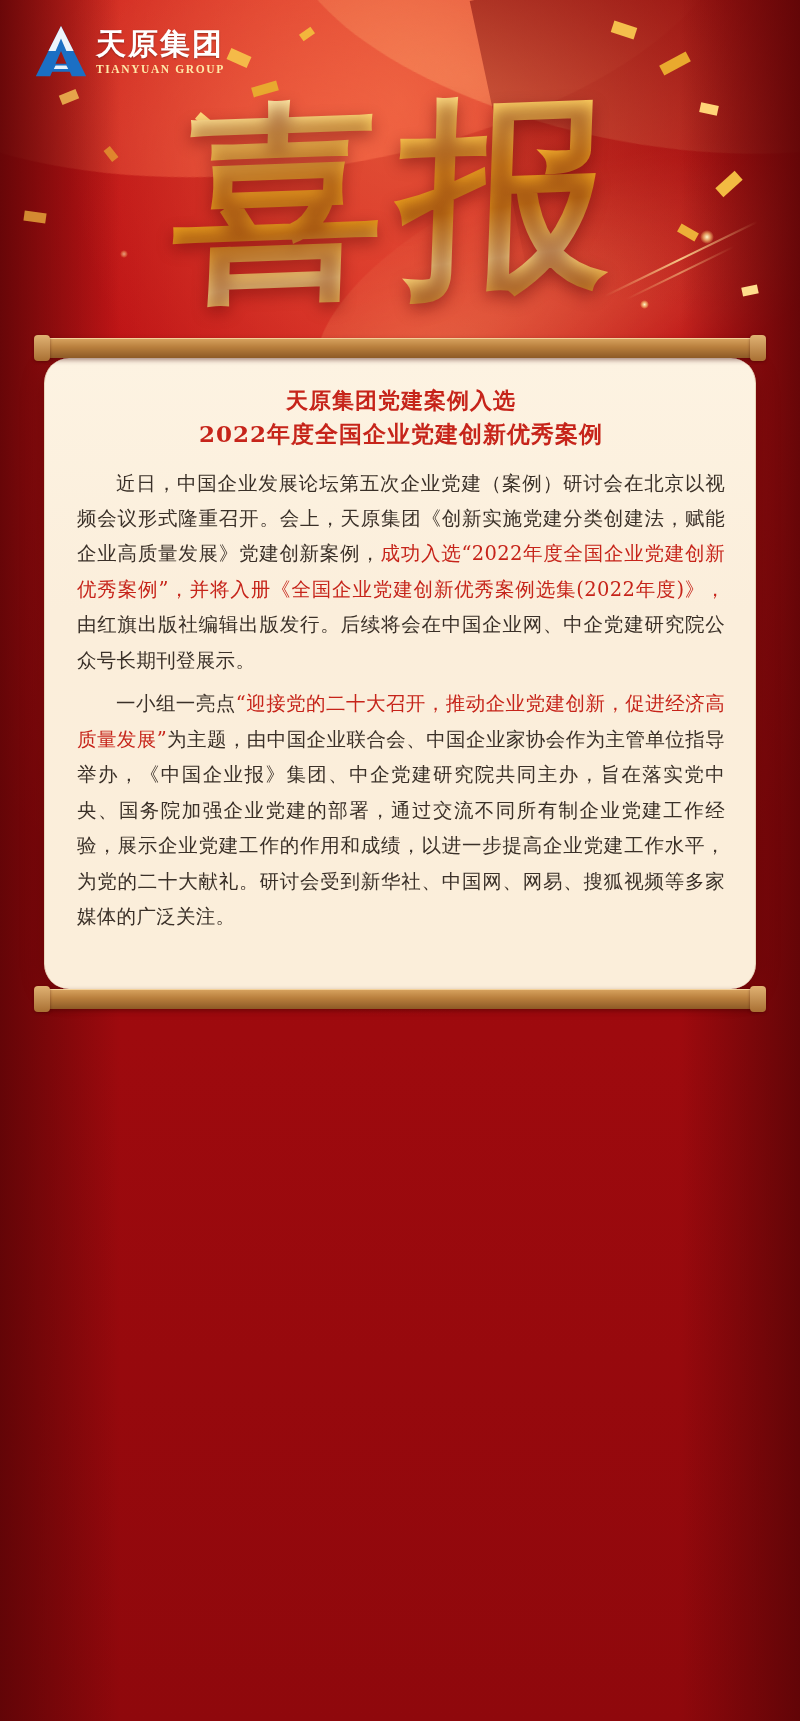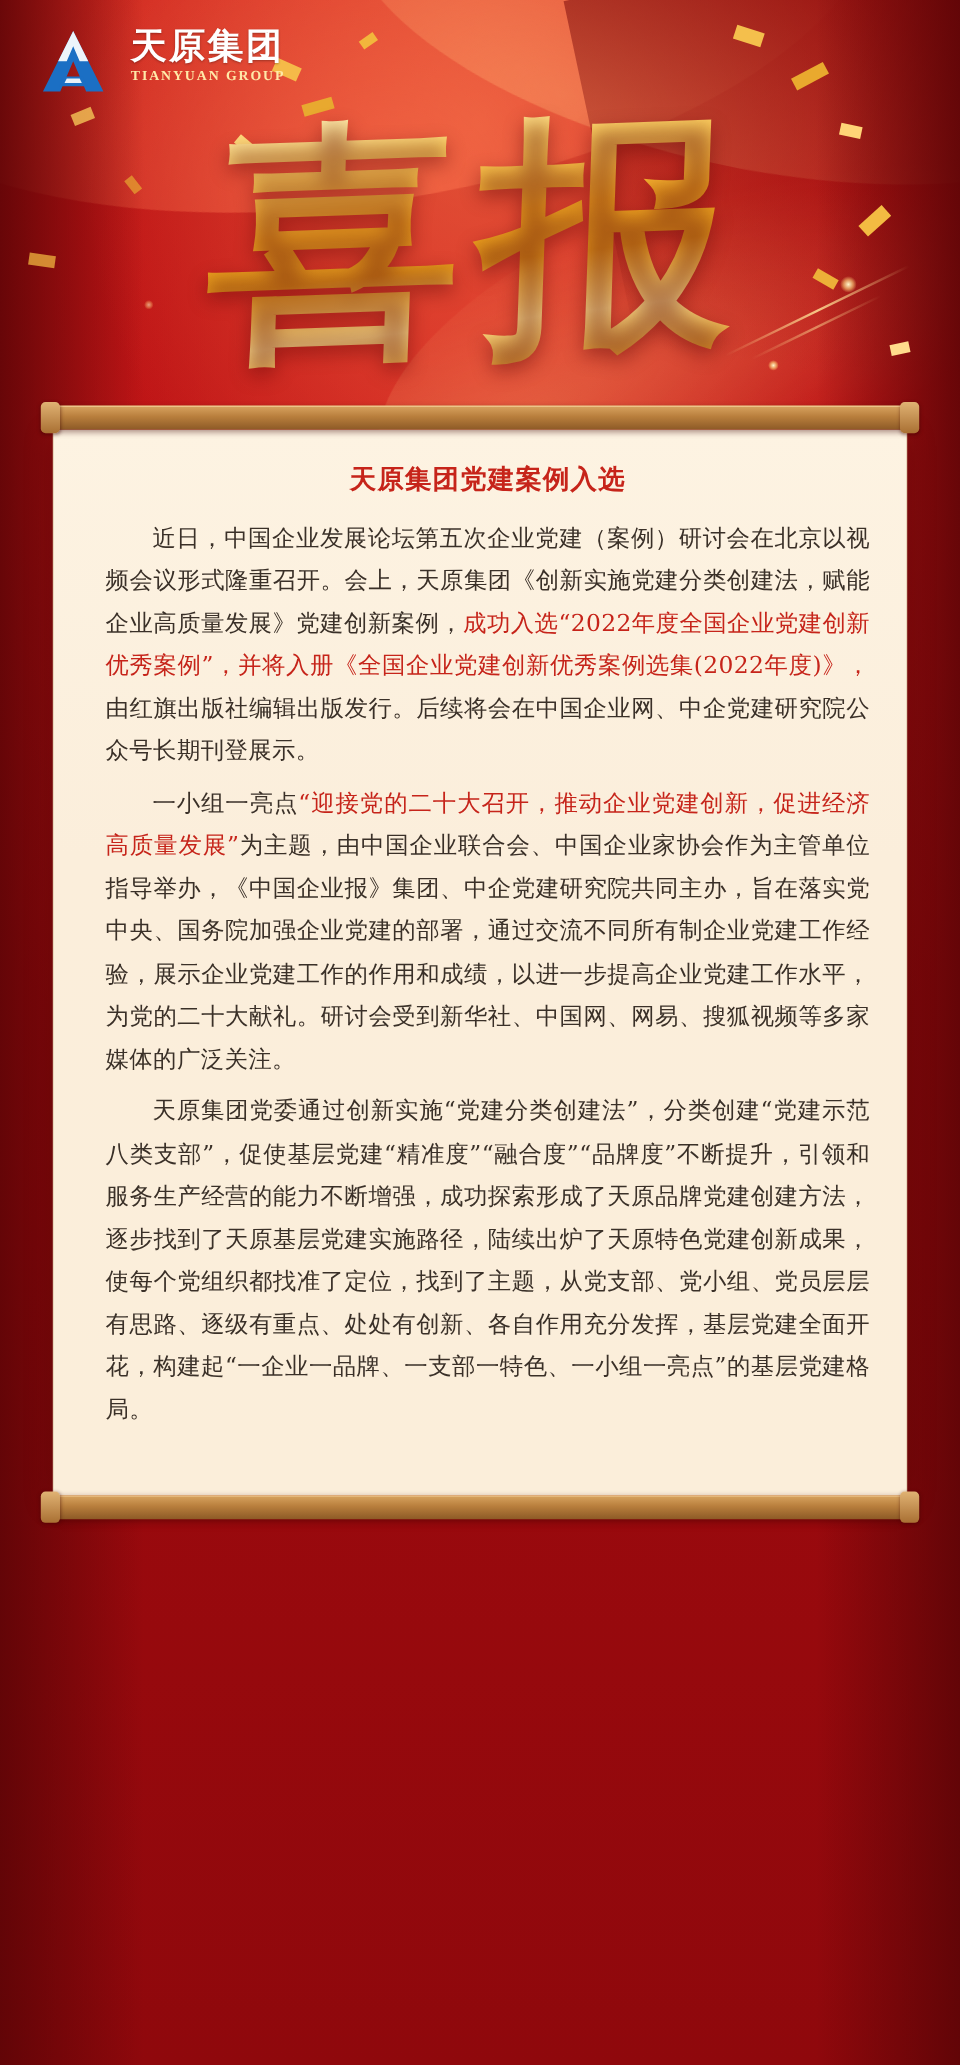--- a/index.html
+++ b/index.html
@@ -104,21 +104,22 @@
     background: radial-gradient(circle, rgba(255,245,200,1) 0%, rgba(255,210,120,0.6) 40%, rgba(255,200,100,0) 70%);
     border-radius: 50%;
     pointer-events: none;
   }
 
   
   .logo {
     position: absolute;
     left: 34px; top: 24px;
     display: flex;
-    gap: 21px;
+    align-items: center;
+    gap: 8px;
     z-index: 6;
   }
   .logo-mark { width: 54px; height: 56px; display: block; }
   .logo-text { line-height: 1; }
   .logo-cn {
     font-family: "Liberation Sans", "DejaVu Sans", sans-serif;
     font-weight: bold;
     font-size: 30px;
     letter-spacing: 2px;
     color: #ffffff;
@@ -182,23 +183,24 @@
     background: linear-gradient(180deg, #e0b273 0%, #a97033 100%);
     box-shadow: 0 1px 3px rgba(60,0,0,0.45);
   }
   .rod::before { left: -10px; }
   .rod::after  { right: -10px; }
   .rod.bottom { margin-top: 0; }
 
   .paper {
     background: linear-gradient(180deg, #fdf3e2 0%, #fbeedb 40%, #fbeeda 100%);
     box-shadow: 0 6px 22px rgba(70,0,0,0.35);
-    padding: 26px 30px 30px 43px;
+    padding: 26px 30px 30px 32px;
     border-left: 1px solid #e8d6bb;
     border-right: 1px solid #e8d6bb;
+    border-radius: 25px;
   }
 
   .title-block { text-align: center; margin-bottom: 14px; }
   .title-line {
     font-family: "DejaVu Serif", "Liberation Serif", serif;
     font-weight: bold;
     color: #c6241a;
     letter-spacing: 1px;
     line-height: 1.5;
   }
@@ -271,24 +273,24 @@
 
   <div class="headline">
     <span class="glyphs">喜报</span>
   </div>
 
   <div class="scroll-wrap">
     <div class="rod top"></div>
     <div class="paper">
       <div class="title-block">
         <div class="title-line l1">天原集团党建案例入选</div>
+        <div class="title-line l2">2022年度全国企业党建创新优秀案例</div>
       </div>
       <div id="article-body">
           <p class="para"><span>近日，中国企业发展论坛第五次企业党建（案例）研讨会在北京以视频会议形式隆重召开。会上，天原集团《创新实施党建分类创建法，赋能企业高质量发展》党建创新案例，</span><span class="hl">成功入选“2022年度全国企业党建创新优秀案例”，并将入册《全国企业党建创新优秀案例选集(2022年度)》，</span><span>由红旗出版社编辑出版发行。后续将会在中国企业网、中企党建研究院公众号长期刊登展示。</span></p>
           <p class="para"><span>一小组一亮点</span><span class="hl">“迎接党的二十大召开，推动企业党建创新，促进经济高质量发展”</span><span>为主题，由中国企业联合会、中国企业家协会作为主管单位指导举办，《中国企业报》集团、中企党建研究院共同主办，旨在落实党中央、国务院加强企业党建的部署，通过交流不同所有制企业党建工作经验，展示企业党建工作的作用和成绩，以进一步提高企业党建工作水平，为党的二十大献礼。研讨会受到新华社、中国网、网易、搜狐视频等多家媒体的广泛关注。</span></p>
-          <p class="para"><span>天原集团党委通过创新实施“党建分类创建法”，分类创建“党建示范八类支部”，促使基层党建“精准度”“融合度”“品牌度”不断提升，引领和服务生产经营的能力不断增强，成功探索形成了天原品牌党建创建方法，逐步找到了天原基层党建实施路径，陆续出炉了天原特色党建创新成果，使每个党组织都找准了定位，找到了主题，从党支部、党小组、党员层层有思路、逐级有重点、处处有创新、各自作用充分发挥，基层党建全面开花，构建起“一企业一品牌、一支部一特色、一小组一亮点”的基层党建格局。</span></p>
         </div>
       <div class="footer-space"></div>
     </div>
     <div class="rod bottom"></div>
   </div>
 
 </div>
 
 </body></html>

